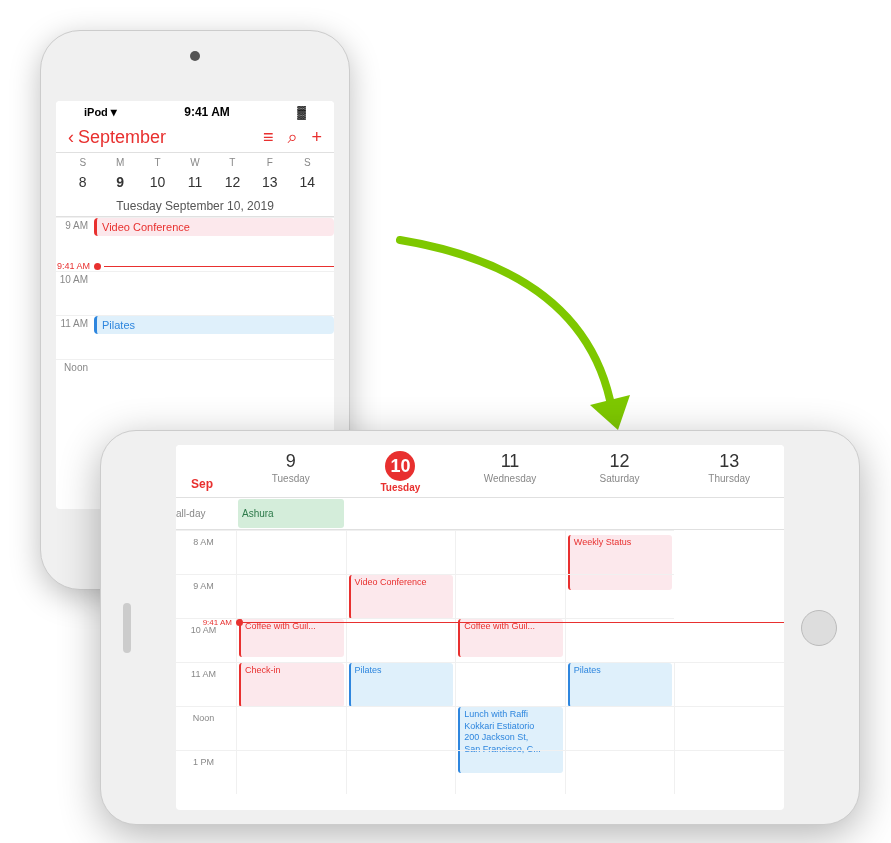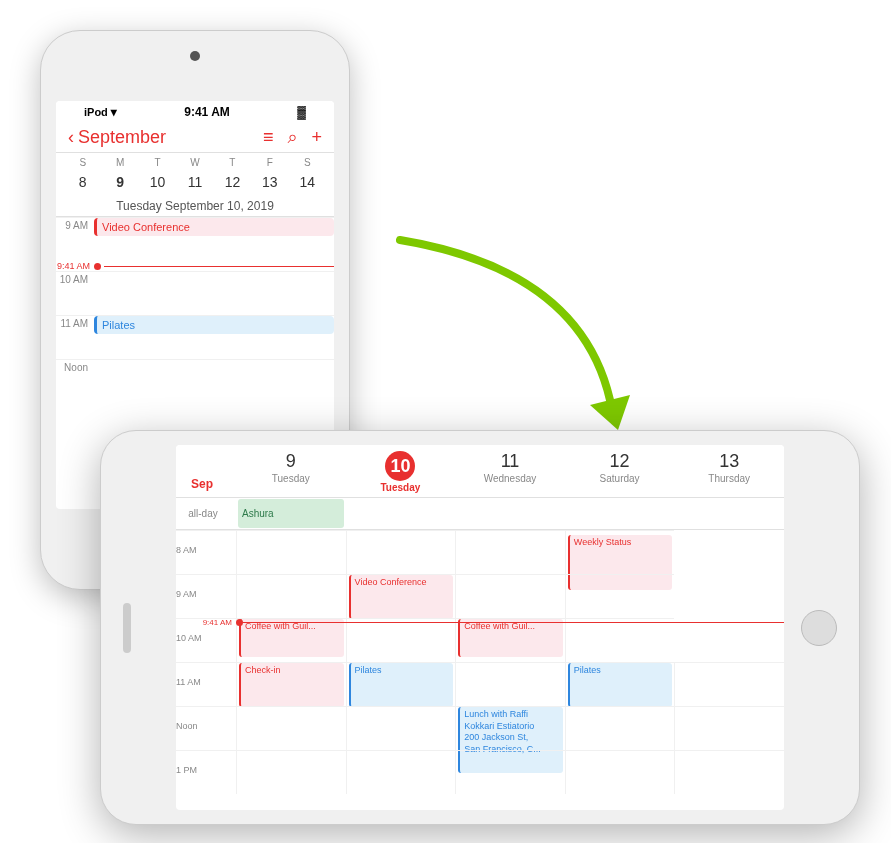--- a/index.html
+++ b/index.html
@@ -301,21 +301,21 @@
       display: grid;
       grid-template-columns: 60px repeat(5, 1fr);
       border-bottom: 1px solid #e0e0e0;
       min-height: 22px;
       align-items: center;
       background: #fff;
     }
     .all-day-label {
       font-size: 10px;
       color: #888;
-      text-align: center;
+      text-align: left;
       padding-right: 6px;
     }
     .all-day-event {
       margin: 1px 2px;
       border-radius: 3px;
       padding: 9px 4px;
       font-size: 10px;
       font-weight: 500;
     }
     .event-green-light { background: #d4edda; color: #2d7a4a; }
@@ -326,23 +326,23 @@
       overflow-y: hidden;
       position: relative;
     }
     .time-grid-inner {
       display: grid;
       grid-template-columns: 60px repeat(5, 1fr);
     }
     .time-slot-label {
       font-size: 9px;
       color: #888;
-      text-align: left;
+      text-align: center;
       padding-right: 5px;
-      padding-top: 14px;
+      padding-top: 6px;
       height: 44px;
       border-top: 1px solid #f0f0f0;
     }
     .time-slot-cell {
       border-top: 1px solid #f0f0f0;
       border-left: 1px solid #f0f0f0;
       height: 44px;
       position: relative;
     }
 

